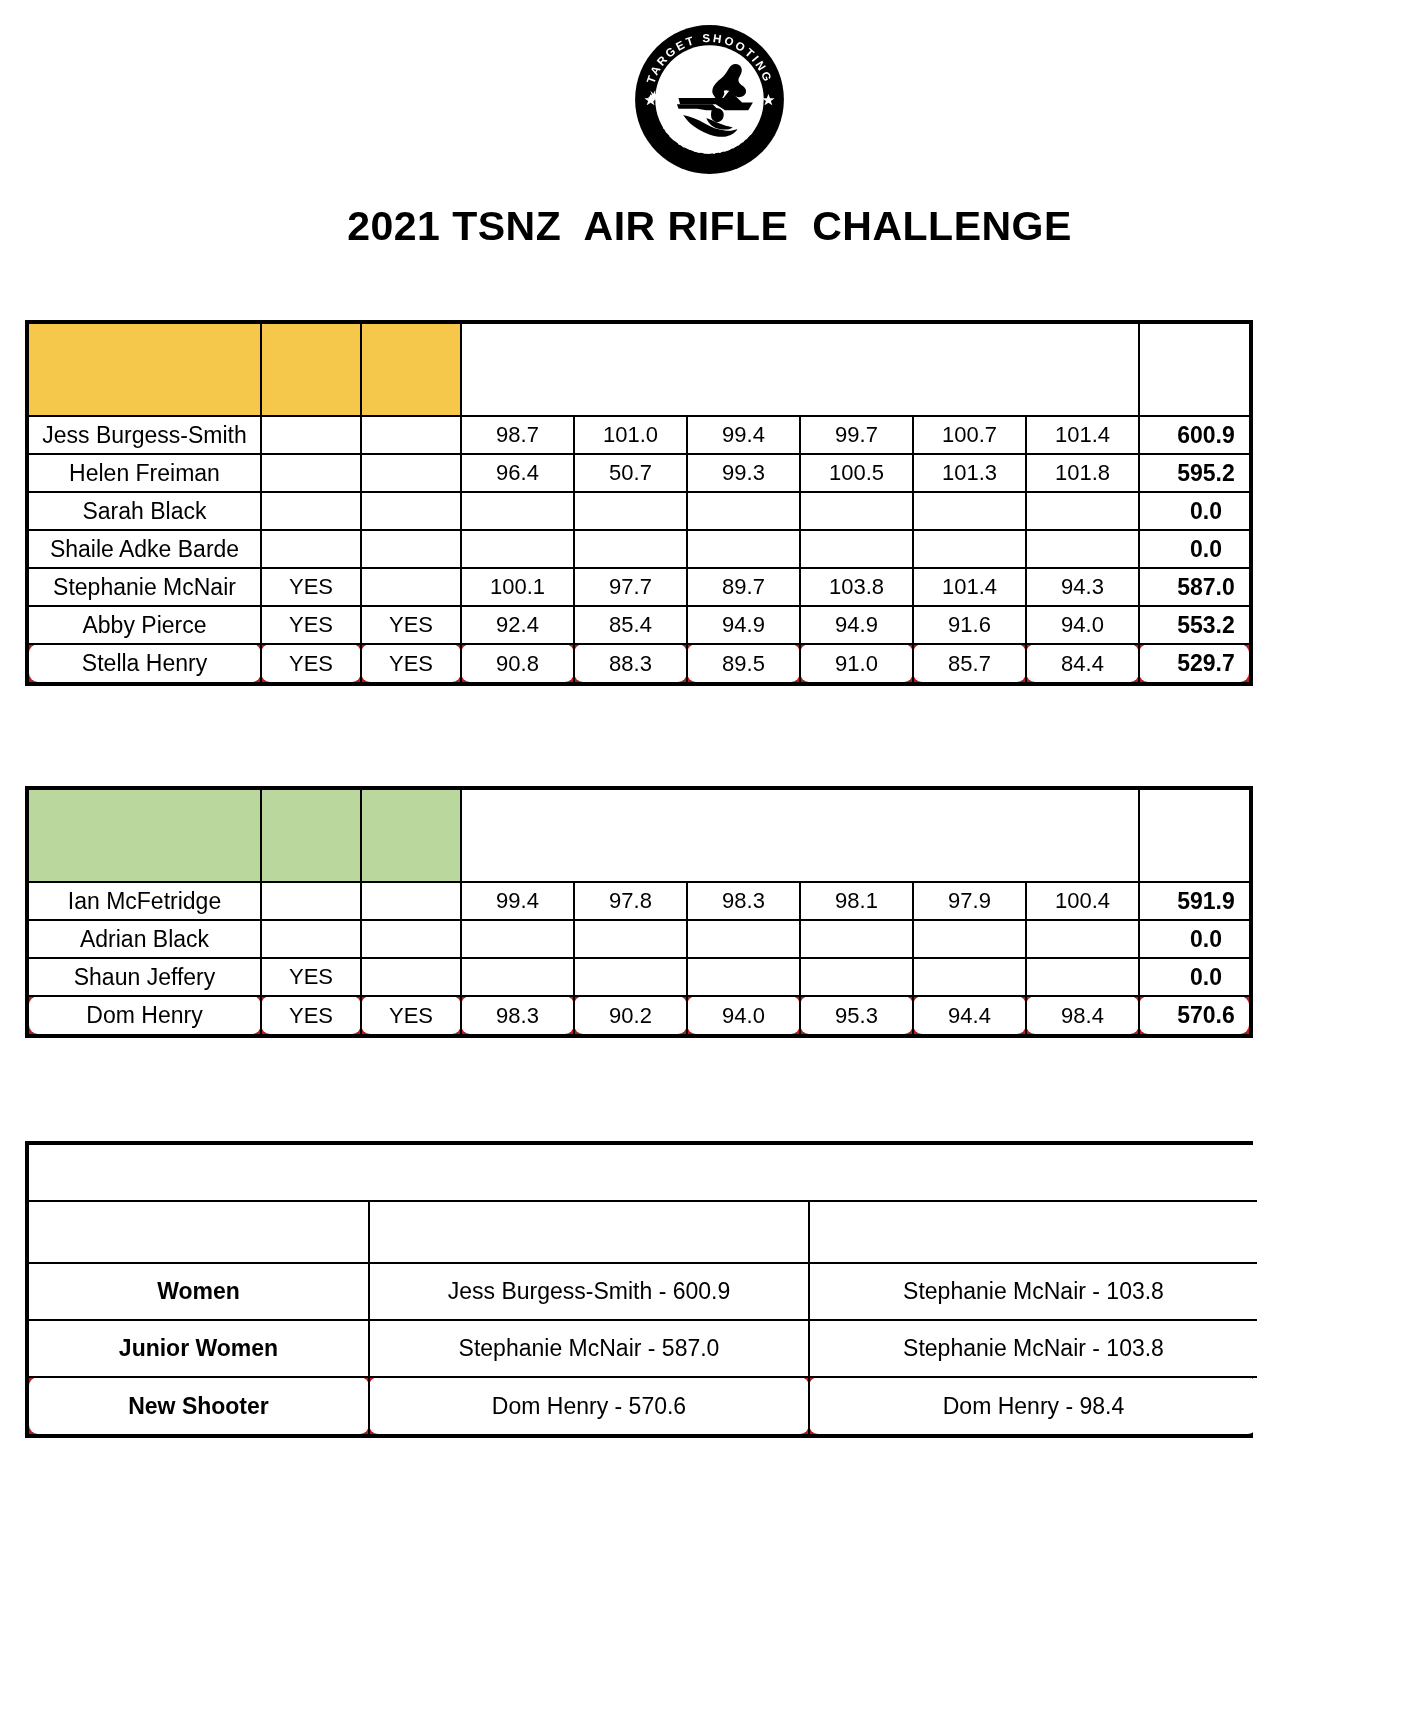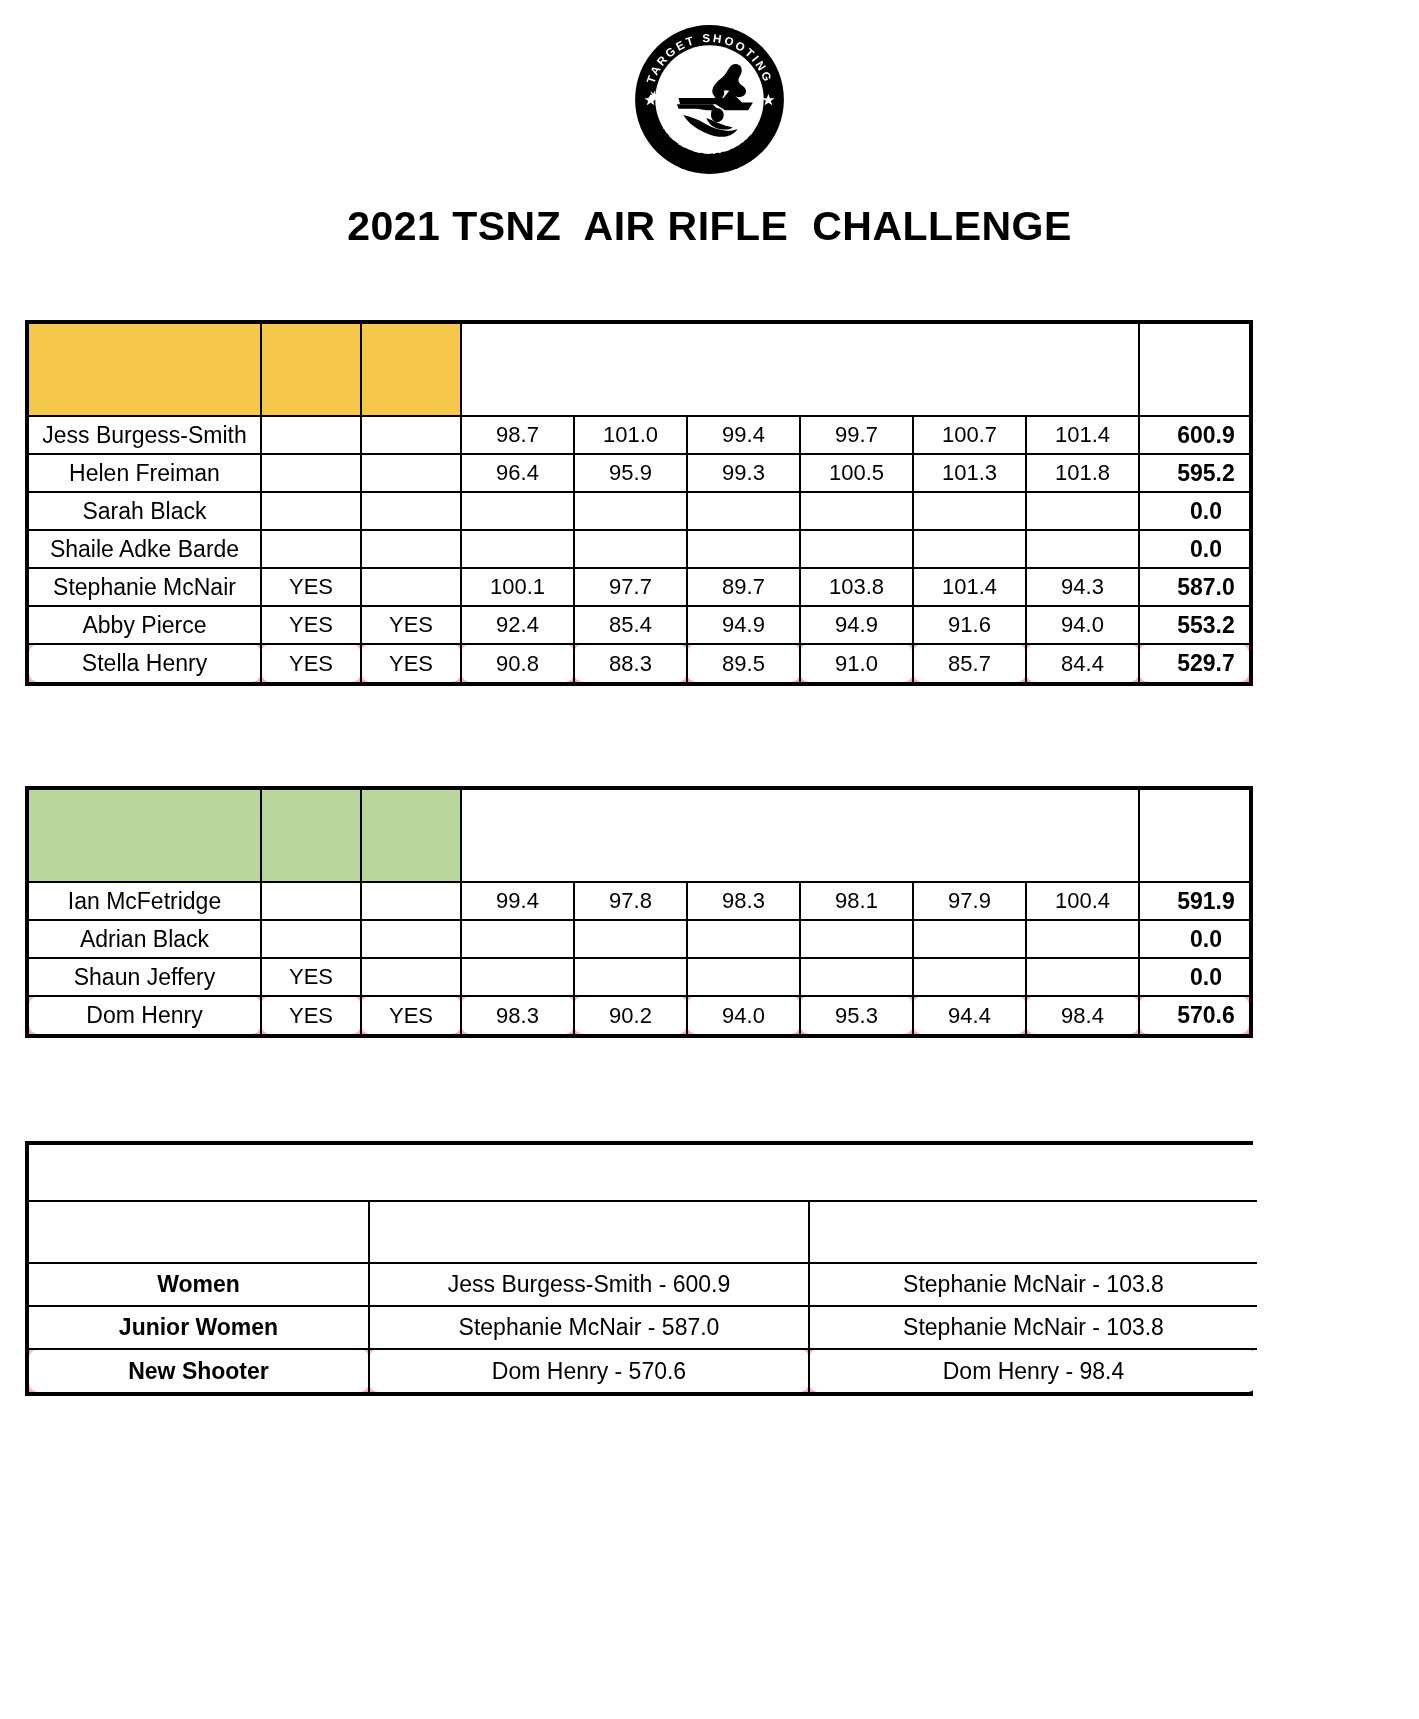--- a/index.html
+++ b/index.html
@@ -35,21 +35,21 @@
     font-weight: bold;
     letter-spacing: 0.5px;
     margin-top: 26px;
     white-space: pre;
   }
 
   
   .table-shell {
     position: absolute;
     border: 4px solid #000;
-    background: #f9a8d4;
+    background: #b91c1c;
   }
   table.grid {
     border-collapse: collapse;
     width: 100%;
     table-layout: fixed;
   }
   table.grid td, table.grid th {
     border: 2px solid #000;
     padding: 0;
     text-align: center;
@@ -97,21 +97,21 @@
     height: 56px;
     font-size: 26px;
     font-weight: bold;
   }
   .placings .pl-col-head {
     height: 62px;
     font-size: 24px;
     font-weight: bold;
     white-space: pre;
   }
-  .placings .pl-row td { height: 43px; font-size: 23px; }
+  .placings .pl-row td { height: 57px; font-size: 23px; }
   .placings .pl-cat { font-weight: bold; font-size: 23px; }
 </style>
 </head>
 <body>
 
 <div class="logo-wrap">
   <svg class="logo" viewBox="0 0 200 200" aria-hidden="true">
     <defs>
       <path id="arcTop" d="M 26,100 A 74,74 0 0 1 174,100"></path>
       <path id="arcBot" d="M 30,100 A 70,70 0 0 0 170,100"></path>
@@ -183,21 +183,21 @@
           <td>99.7</td>
           <td>100.7</td>
           <td>101.4</td>
           <td class="total">600.9</td>
         </tr>
         <tr class="row">
           <td class="name">Helen Freiman</td>
           <td></td>
           <td></td>
           <td>96.4</td>
-          <td>95.9</td>
+          <td>50.7</td>
           <td>99.3</td>
           <td>100.5</td>
           <td>101.3</td>
           <td>101.8</td>
           <td class="total">595.2</td>
         </tr>
         <tr class="row">
           <td class="name">Sarah Black</td>
           <td></td>
           <td></td>

